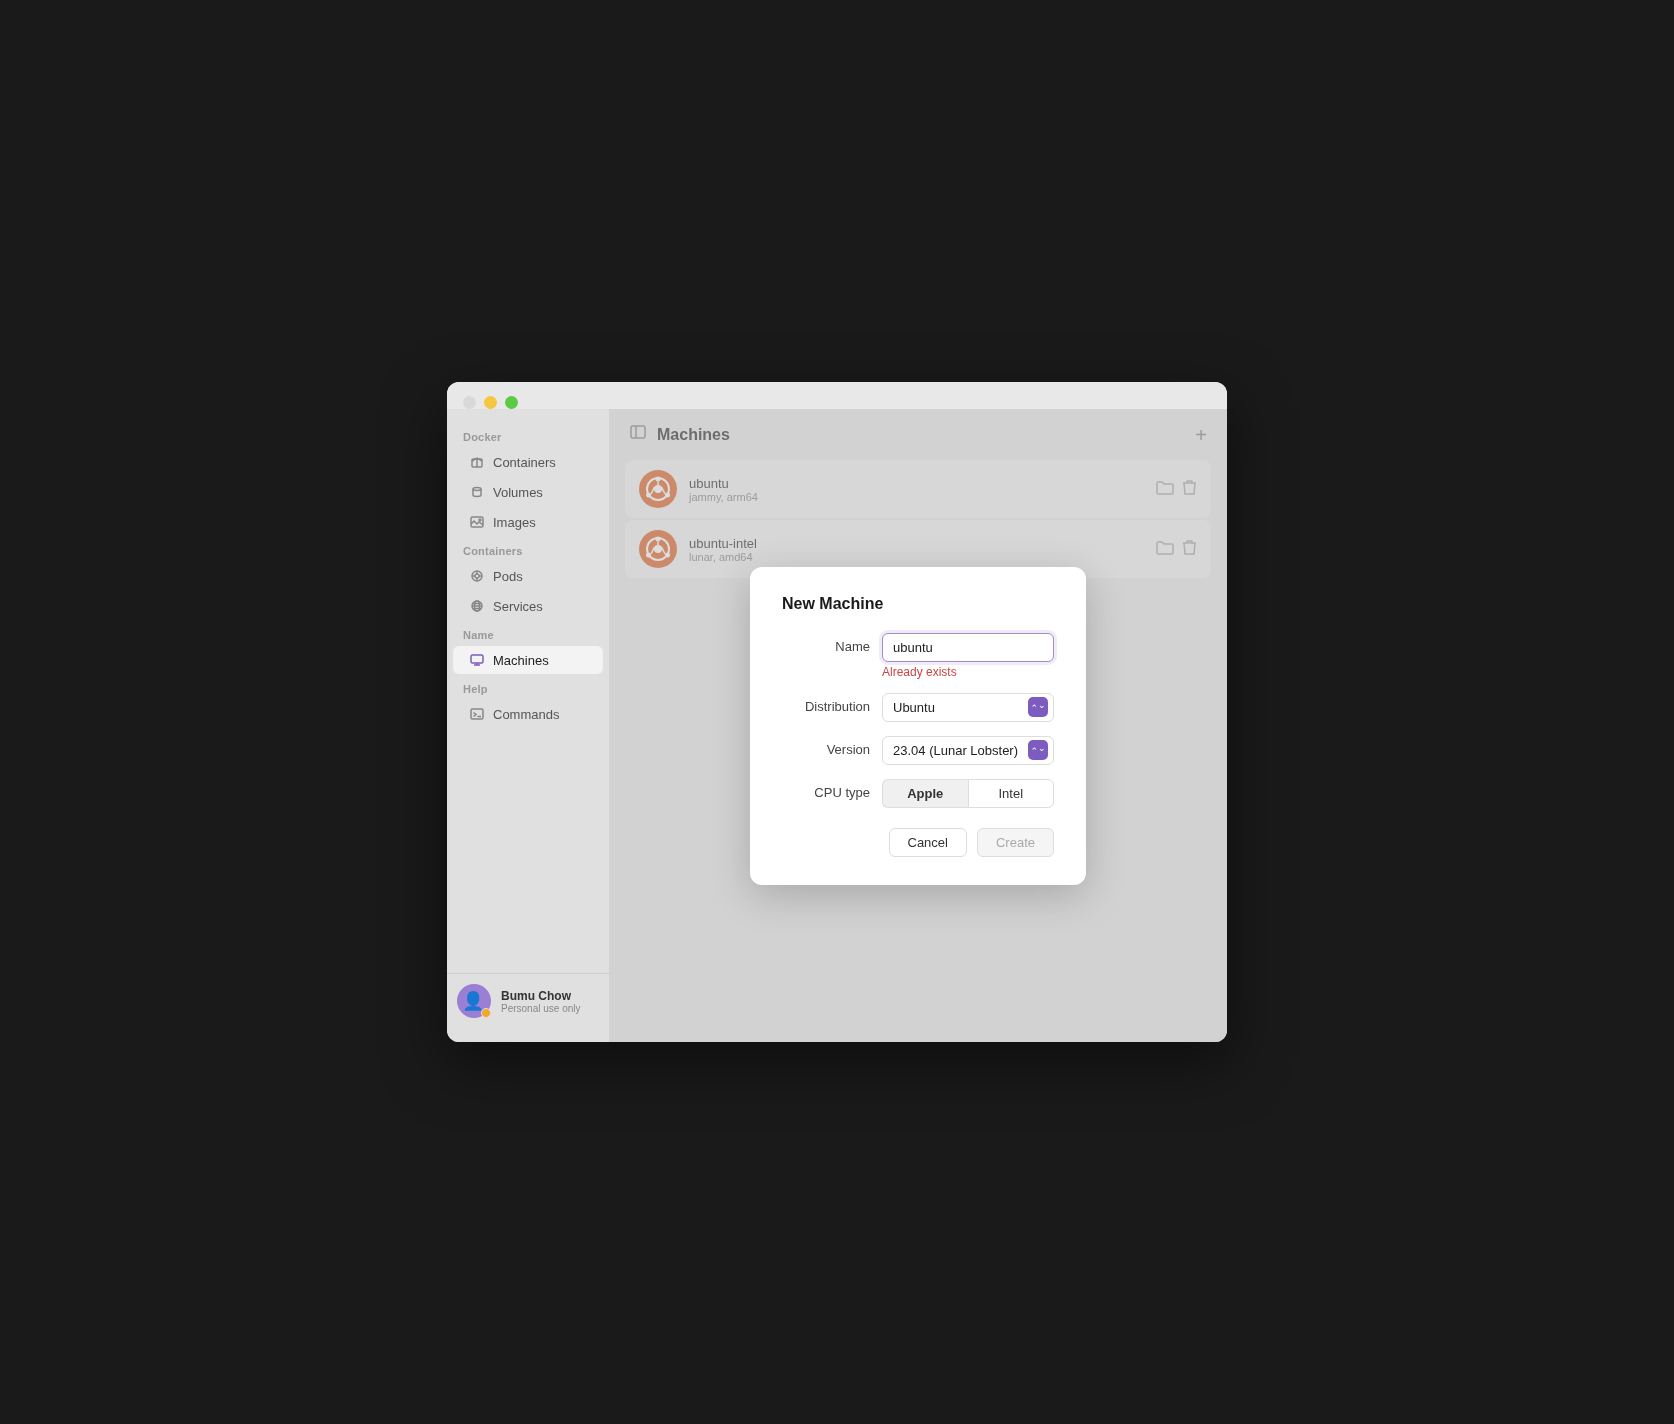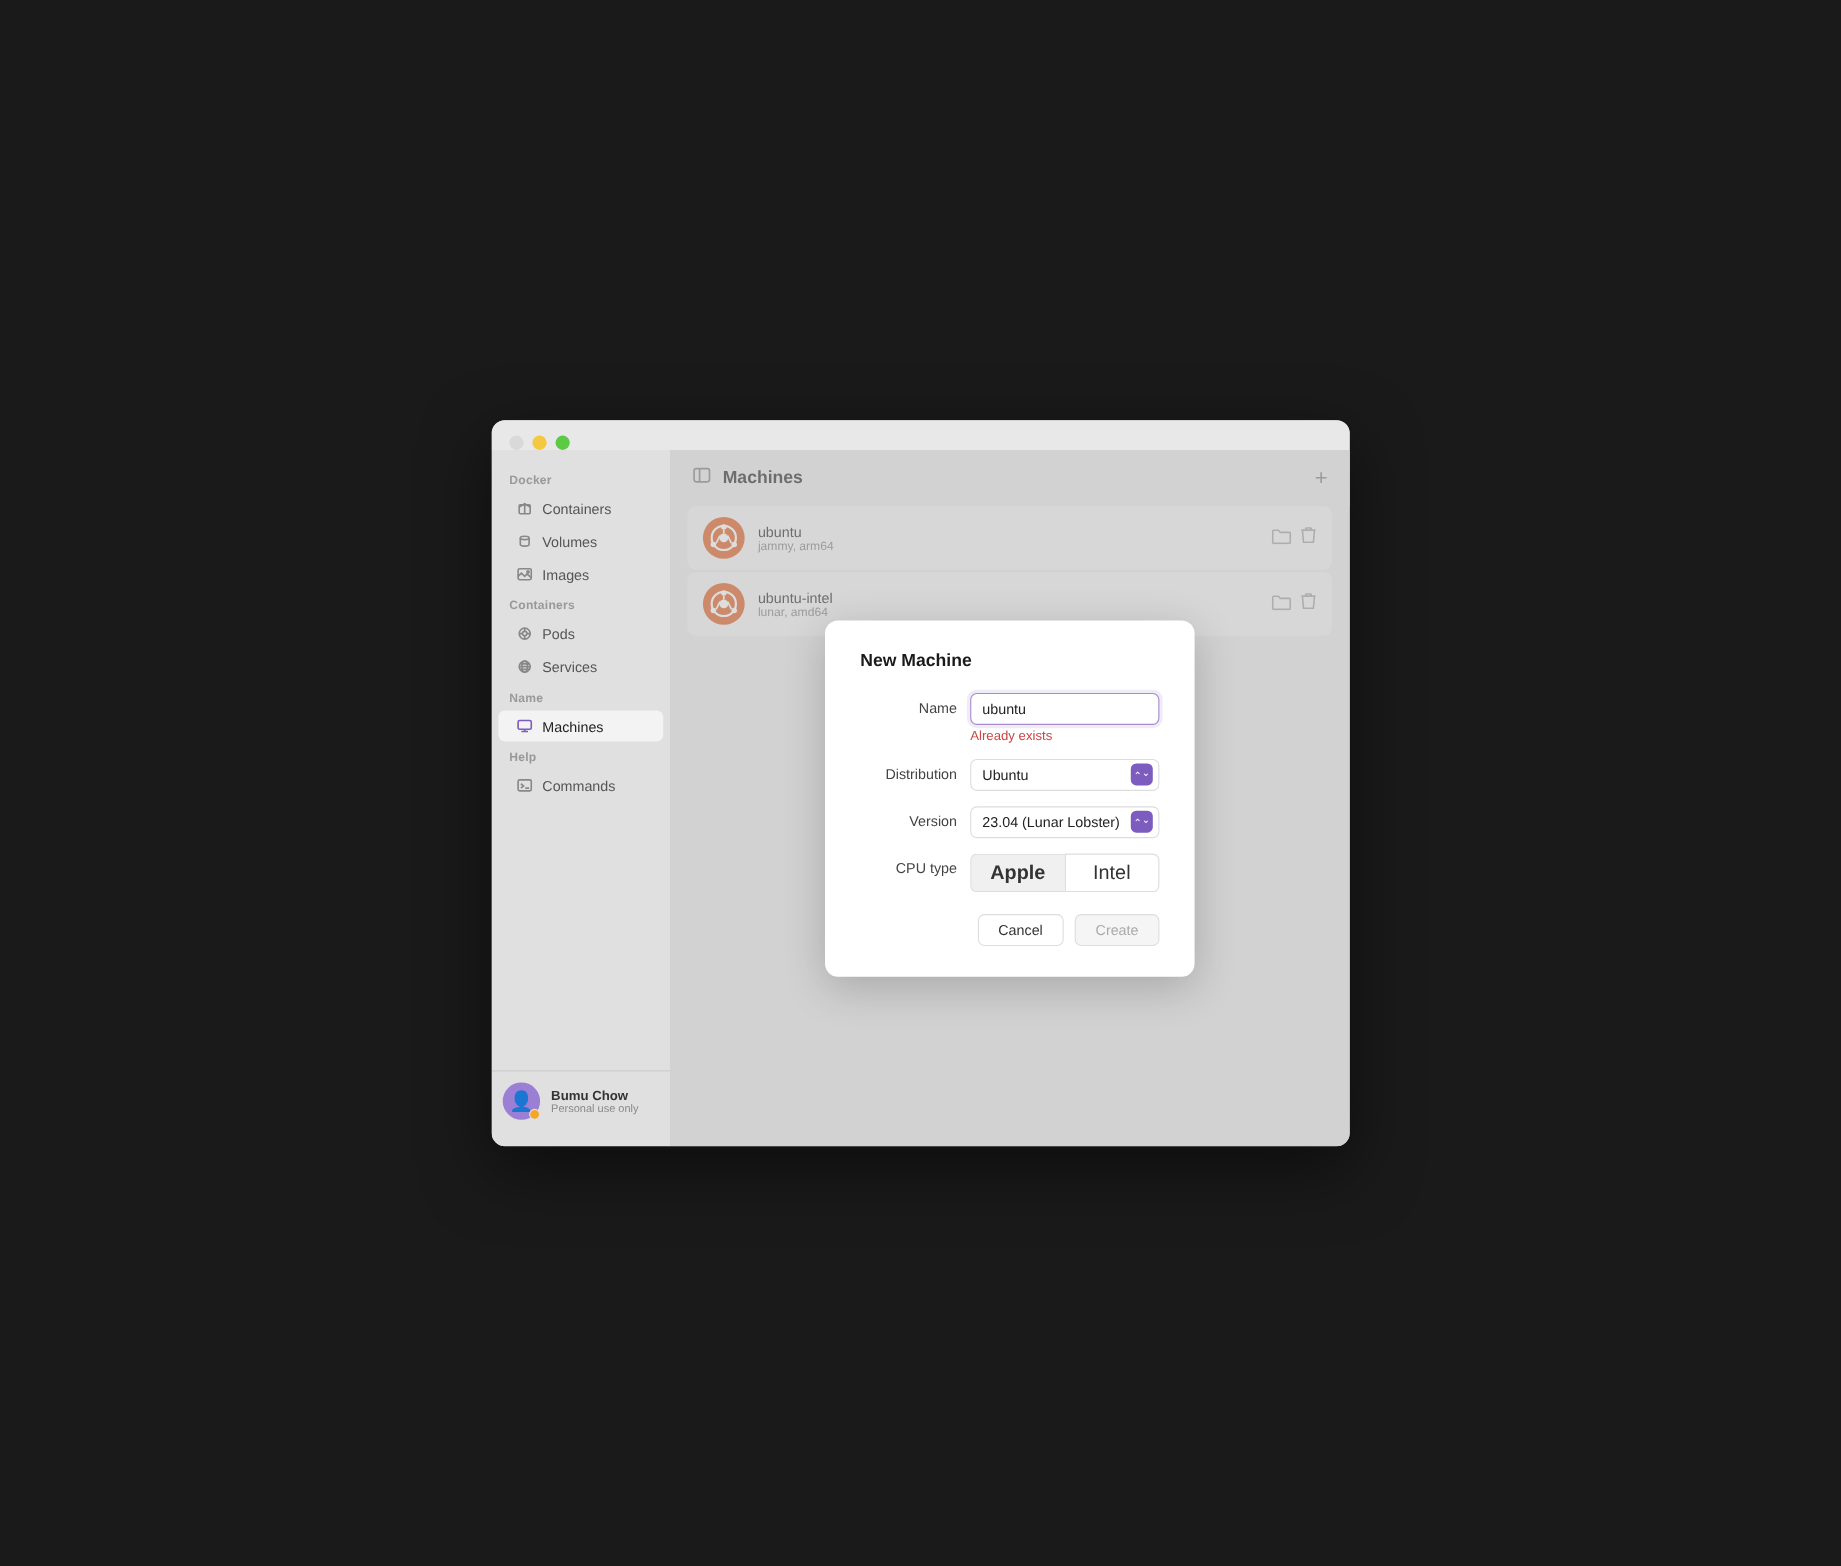--- a/index.html
+++ b/index.html
@@ -377,21 +377,21 @@
       display: flex;
       flex: 1;
       gap: 0;
     }
 
     .cpu-btn {
       flex: 1;
       padding: 6px 10px;
       border: 1px solid #ddd;
       background: white;
-      font-size: 18px;
+      font-size: 13px;
       color: #333;
       cursor: pointer;
       outline: none;
     }
 
     .cpu-btn:first-child {
       border-radius: 6px 0 0 6px;
       border-right: none;
       background: white;
       font-weight: 500;

